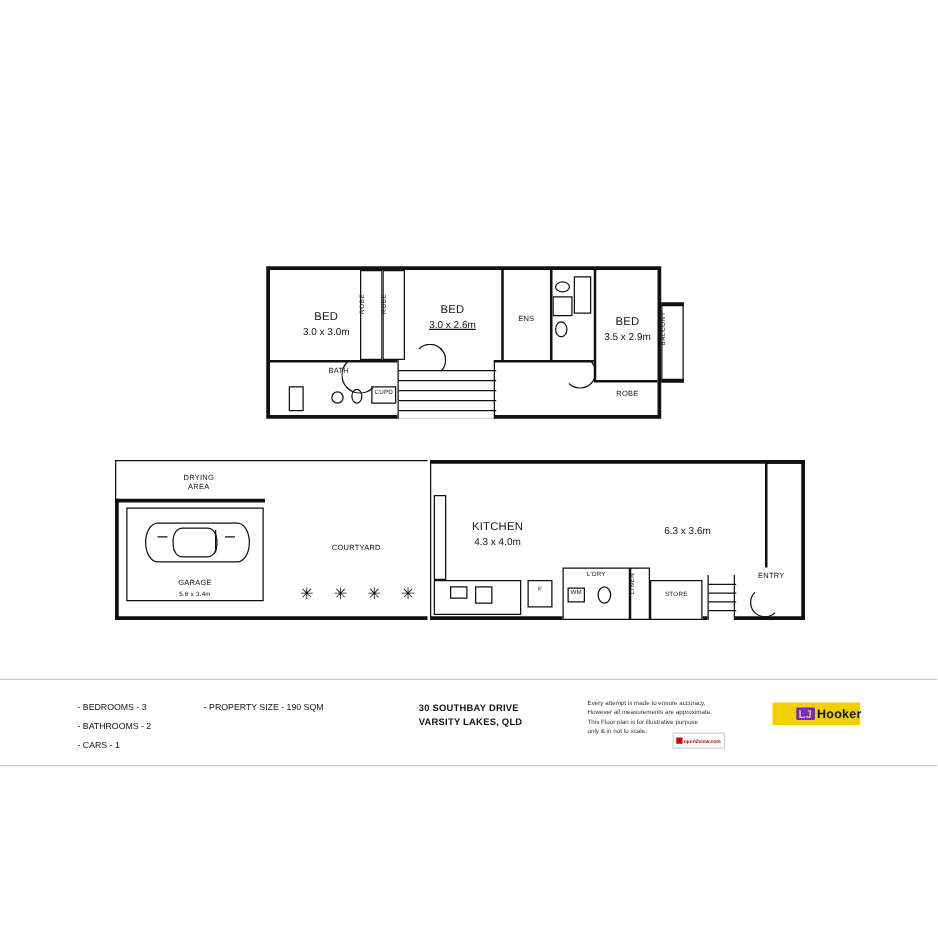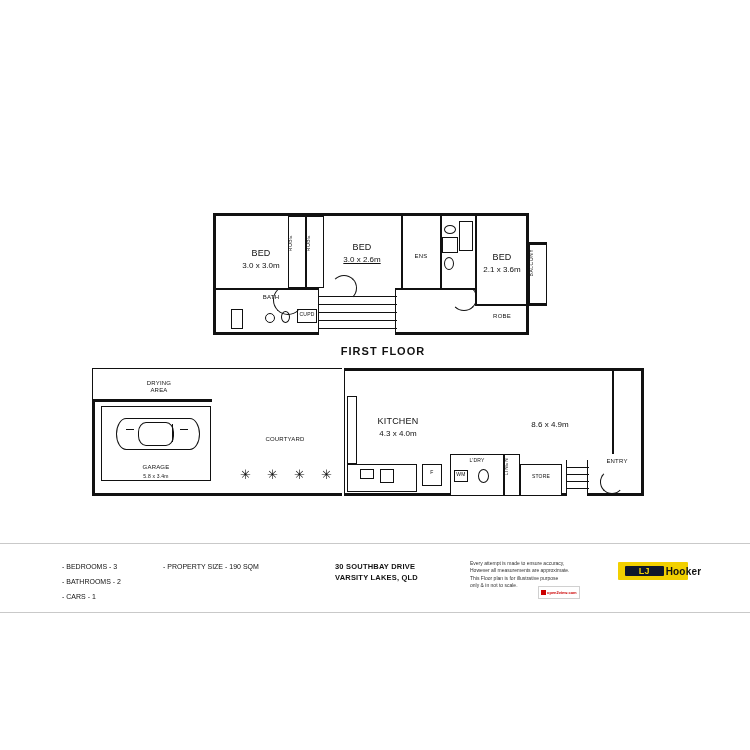--- a/index.html
+++ b/index.html
@@ -96,24 +96,24 @@
     font-weight: bold;
     font-size: 10px;
     letter-spacing: .2px;
     display: flex;
     align-items: center;
     justify-content: center;
     gap: 2px;
     border-radius: 1px;
   }
   .logo .lj {
-    background: #0f172a;
+    background: #6d28d9;
     color: #f2d000;
     font-size: 9px;
-    padding: 0 14px;
+    padding: 0 2px;
     border-radius: 1px;
     margin-left: 20px;
   }
   .badge-open {
     position: absolute;
     background: #ffffff;
     border: 1px solid #d0d0d0;
     font-size: 4px;
     color: #c00;
     display: flex;
@@ -191,21 +191,21 @@
 
     <div class="fix fix-oval" style="left:231px; top:12px; width:12px; height:9px;"></div>
     <div class="fix" style="left:229px; top:24px; width:16px; height:16px;"></div>
     <div class="fix fix-oval" style="left:231px; top:44px; width:10px; height:13px;"></div>
 
     <div class="fix" style="left:246px; top:8px; width:14px; height:30px;"></div>
     <div class="vline" style="left:228px; top:3px; height:0px;"></div>
     <div class="vline" style="left:262px; top:3px; height:88px;"></div>
 
     <div class="label lbl-room" style="left:264px; top:39px; width:50px;">BED</div>
-    <div class="label lbl-dim" style="left:258px; top:52px; width:62px;">2.1 x 3.6m</div>
+    <div class="label lbl-dim" style="left:258px; top:52px; width:62px;">3.5 x 2.9m</div>
 
     <div class="hline" style="left:3px; top:75px; width:110px;"></div>
     <div class="hline" style="left:182px; top:75px; width:80px;"></div>
     <div class="hline" style="left:262px; top:91px; width:51px;"></div>
 
     <div class="label lbl-small" style="left:38px; top:81px; width:40px;">BATH</div>
     <div class="fix" style="left:18px; top:96px; width:12px; height:20px;"></div>
     <div class="fix fix-round" style="left:52px; top:100px; width:10px; height:10px;"></div>
     <div class="fix fix-oval" style="left:68px; top:98px; width:9px; height:12px;"></div>
 
@@ -220,21 +220,20 @@
       <div class="stair-line" style="left:0; top:40px; width:78px;"></div>
     </div>
 
     <div class="door-arc" style="left:60px; top:72px; width:30px; height:30px; border-color:#111; border-top-color:transparent; border-right-color:transparent;"></div>
     <div class="door-arc" style="left:118px; top:62px; width:26px; height:26px; border-color:#111; border-bottom-color:transparent; border-left-color:transparent;"></div>
     <div class="door-arc" style="left:238px; top:72px; width:26px; height:26px; border-color:#111; border-top-color:transparent; border-left-color:transparent;"></div>
 
     <div class="label lbl-small" style="left:264px; top:100px; width:50px;">ROBE</div>
   </div>
 
-  <div class="floor-title" style="left:263px; top:345px; width:240px;">FIRST FLOOR</div>
 
   <div class="abs" style="left:92px; top:368px; width:560px; height:128px;">
 
     <div class="room" style="left:0; top:0; width:250px; height:128px; border-top:1.5px solid #111; border-bottom:3px solid #111; border-left:1.5px solid #111;"></div>
 
     <div class="hline-thick" style="left:0; top:31px; width:120px;"></div>
     <div class="vline-thick" style="left:0; top:31px; height:97px;"></div>
 
     <div class="label lbl-small" style="left:22px; top:12px; width:90px;">DRYING
 AREA</div>
@@ -278,21 +277,21 @@
     <div class="fix" style="left:362px; top:102px; width:14px; height:12px;"></div>
     <div class="label lbl-tiny" style="left:362px; top:104px; width:14px;">WM</div>
     <div class="fix fix-oval" style="left:386px; top:101px; width:11px; height:14px;"></div>
 
     <div class="room" style="left:412px; top:86px; width:16px; height:42px; border:1.5px solid #111;"></div>
     <div class="label lbl-tiny vert" style="left:412px; top:90px; width:16px; text-align:center;">LINEN</div>
 
     <div class="room" style="left:428px; top:96px; width:42px; height:32px; border:1.5px solid #111;"></div>
     <div class="label lbl-tiny" style="left:428px; top:106px; width:42px;">STORE</div>
 
-    <div class="label lbl-dim" style="left:400px; top:52px; width:116px;">8.6 x 4.9m</div>
+    <div class="label lbl-dim" style="left:400px; top:52px; width:116px;">6.3 x 3.6m</div>
 
     <div class="room" style="left:474px; top:92px; width:22px; height:36px; border-left:1.5px solid #111; border-right:1.5px solid #111;">
       <div class="stair-line" style="left:0; top:7px; width:22px;"></div>
       <div class="stair-line" style="left:0; top:14px; width:22px;"></div>
       <div class="stair-line" style="left:0; top:21px; width:22px;"></div>
       <div class="stair-line" style="left:0; top:28px; width:22px;"></div>
     </div>
 
     <div class="label lbl-small" style="left:498px; top:90px; width:54px;">ENTRY</div>
     <div class="door-arc" style="left:508px; top:102px; width:24px; height:24px; border-color:#111; border-top-color:transparent; border-right-color:transparent;"></div>

